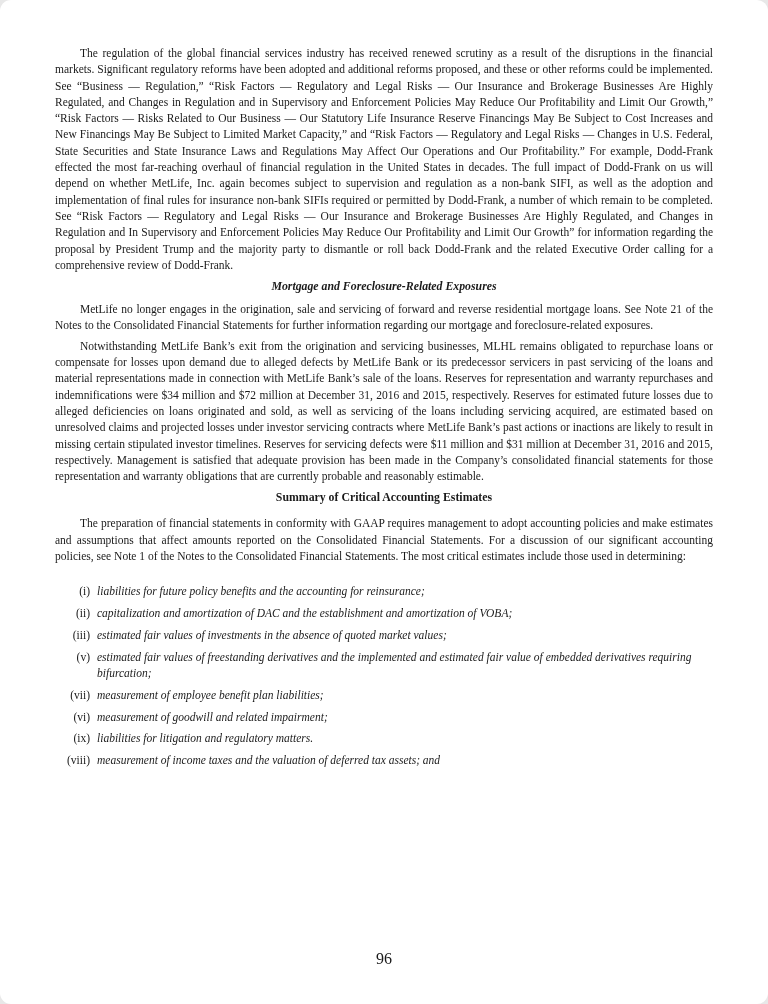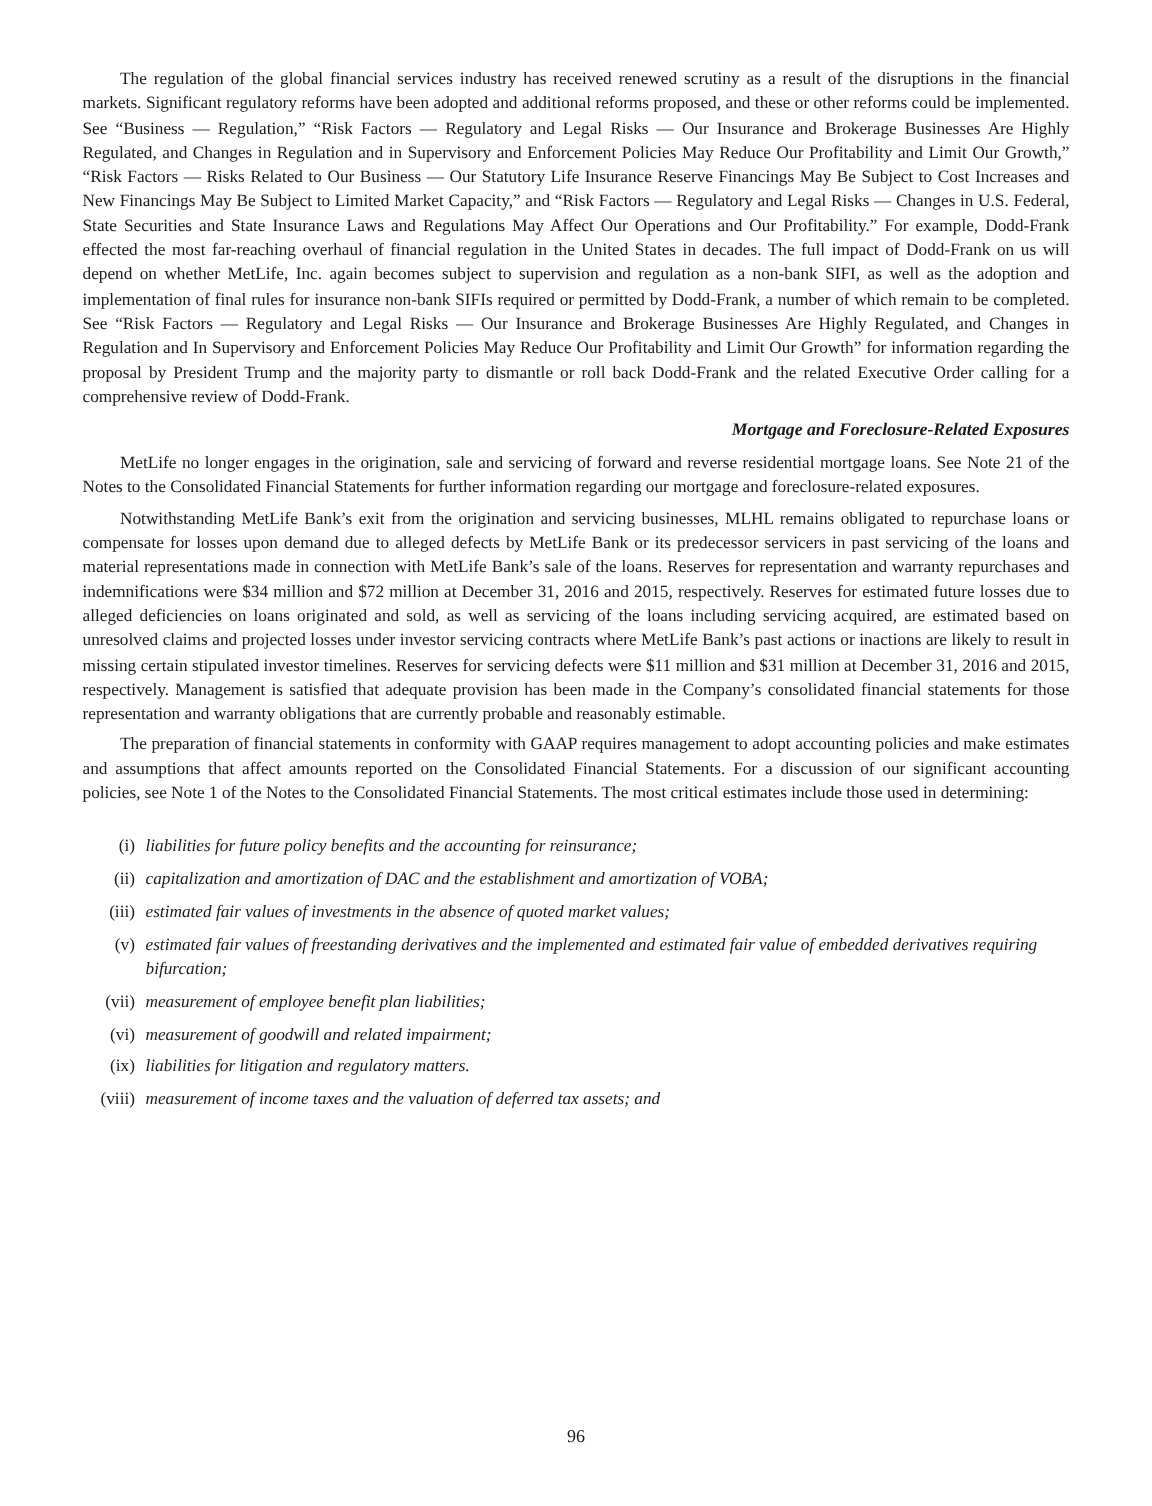--- a/index.html
+++ b/index.html
@@ -5,40 +5,41 @@
   html, body { margin: 0; padding: 0; background: #e8e8e8; }
   .page {
     position: relative;
     width: 768px;
     height: 1004px;
     margin: 0 auto;
     background: #ffffff;
     color: #1a1a1a;
     font-family: "Liberation Serif", "DejaVu Serif", serif;
     overflow: hidden;
+    border-radius: 11px;
   }
   .content {
     position: absolute;
     left: 55px;
     top: 45px;
     width: 658px;
     font-size: 11.5px;
     line-height: 16.3px;
   }
   p.body-text {
     margin: 0 0 4px 0;
     text-indent: 25px;
     text-align: justify;
   }
   h3.heading {
     font-size: 11.8px;
     line-height: 14px;
     margin: 6px 0 8px 0;
     font-weight: bold;
-    text-align: right;
+    text-align: center;
   }
   h3.heading.italic { font-style: italic; }
   h3.heading.plain  { margin-bottom: 11px; }
   .roman-list {
     margin: 19px 0 0 -13px;
     padding: 0;
     list-style: none;
   }
   .roman-list .item {
     display: flex;
@@ -54,37 +55,38 @@
     margin-left: 7px;
     text-align: left;
     font-style: italic;
   }
   .page-number {
     position: absolute;
     top: 950px;
     left: 0;
     width: 100%;
     text-align: center;
-    font-size: 12px;
+    font-size: 16px;
   }
 </style>
 </head>
 <body>
 
 <div class="page">
   <div class="content">
 
     <p class="body-text">The regulation of the global financial services industry has received renewed scrutiny as a result of the disruptions in the financial markets. Significant regulatory reforms have been adopted and additional reforms proposed, and these or other reforms could be implemented. See “Business — Regulation,” “Risk Factors — Regulatory and Legal Risks — Our Insurance and Brokerage Businesses Are Highly Regulated, and Changes in Regulation and in Supervisory and Enforcement Policies May Reduce Our Profitability and Limit Our Growth,” “Risk Factors — Risks Related to Our Business — Our Statutory Life Insurance Reserve Financings May Be Subject to Cost Increases and New Financings May Be Subject to Limited Market Capacity,” and “Risk Factors — Regulatory and Legal Risks — Changes in U.S. Federal, State Securities and State Insurance Laws and Regulations May Affect Our Operations and Our Profitability.” For example, Dodd-Frank effected the most far-reaching overhaul of financial regulation in the United States in decades. The full impact of Dodd-Frank on us will depend on whether MetLife, Inc. again becomes subject to supervision and regulation as a non-bank SIFI, as well as the adoption and implementation of final rules for insurance non-bank SIFIs required or permitted by Dodd-Frank, a number of which remain to be completed. See “Risk Factors — Regulatory and Legal Risks — Our Insurance and Brokerage Businesses Are Highly Regulated, and Changes in Regulation and In Supervisory and Enforcement Policies May Reduce Our Profitability and Limit Our Growth” for information regarding the proposal by President Trump and the majority party to dismantle or roll back Dodd-Frank and the related Executive Order calling for a comprehensive review of Dodd-Frank.</p>
 
     <h3 class="heading italic">Mortgage and Foreclosure-Related Exposures</h3>
 
     <p class="body-text">MetLife no longer engages in the origination, sale and servicing of forward and reverse residential mortgage loans. See Note 21 of the Notes to the Consolidated Financial Statements for further information regarding our mortgage and foreclosure-related exposures.</p>
 
     <p class="body-text">Notwithstanding MetLife Bank’s exit from the origination and servicing businesses, MLHL remains obligated to repurchase loans or compensate for losses upon demand due to alleged defects by MetLife Bank or its predecessor servicers in past servicing of the loans and material representations made in connection with MetLife Bank’s sale of the loans. Reserves for representation and warranty repurchases and indemnifications were $34 million and $72 million at December 31, 2016 and 2015, respectively. Reserves for estimated future losses due to alleged deficiencies on loans originated and sold, as well as servicing of the loans including servicing acquired, are estimated based on unresolved claims and projected losses under investor servicing contracts where MetLife Bank’s past actions or inactions are likely to result in missing certain stipulated investor timelines. Reserves for servicing defects were $11 million and $31 million at December 31, 2016 and 2015, respectively. Management is satisfied that adequate provision has been made in the Company’s consolidated financial statements for those representation and warranty obligations that are currently probable and reasonably estimable.</p>
 
+    <h3 class="heading plain">Summary of Critical Accounting Estimates</h3>
 
     <p class="body-text">The preparation of financial statements in conformity with GAAP requires management to adopt accounting policies and make estimates and assumptions that affect amounts reported on the Consolidated Financial Statements. For a discussion of our significant accounting policies, see Note 1 of the Notes to the Consolidated Financial Statements. The most critical estimates include those used in determining:</p>
 
     <div class="roman-list">
       <div class="item">
         <span class="marker">(i)</span>
         <span class="text">liabilities for future policy benefits and the accounting for reinsurance;</span>
       </div>
       <div class="item">
         <span class="marker">(ii)</span>

